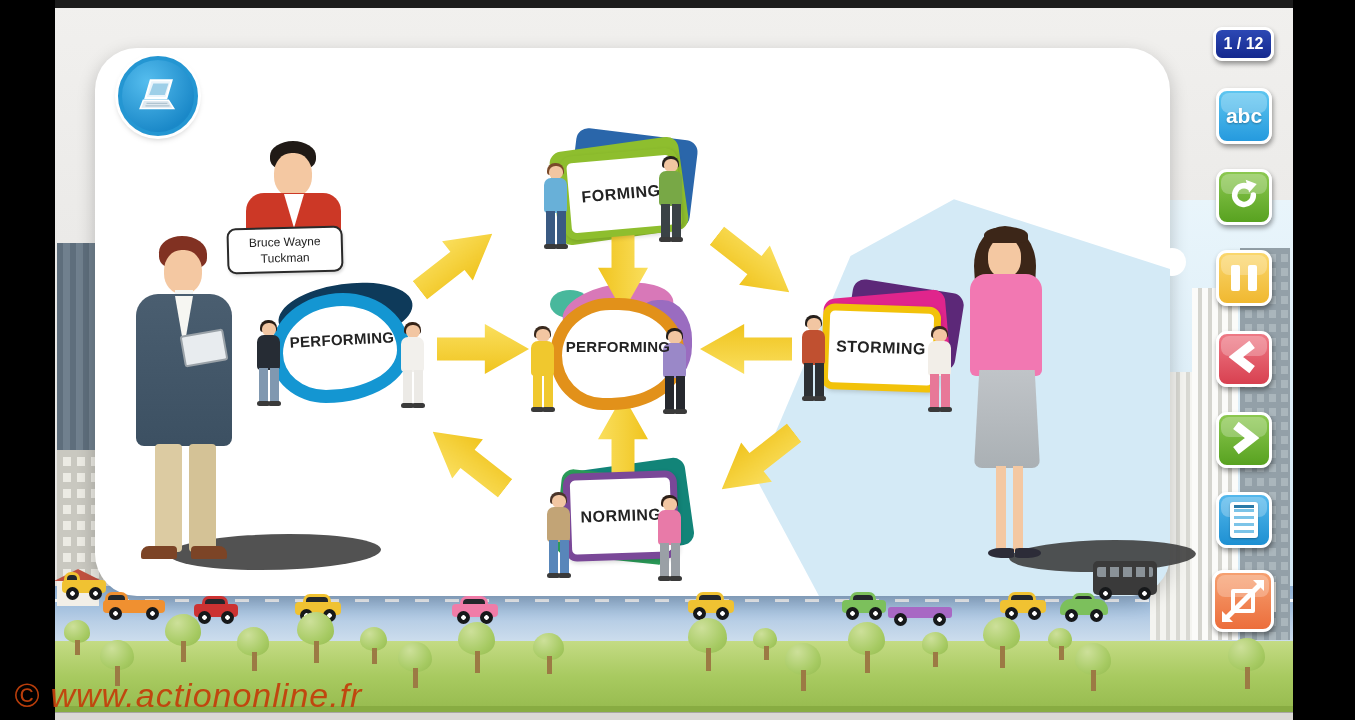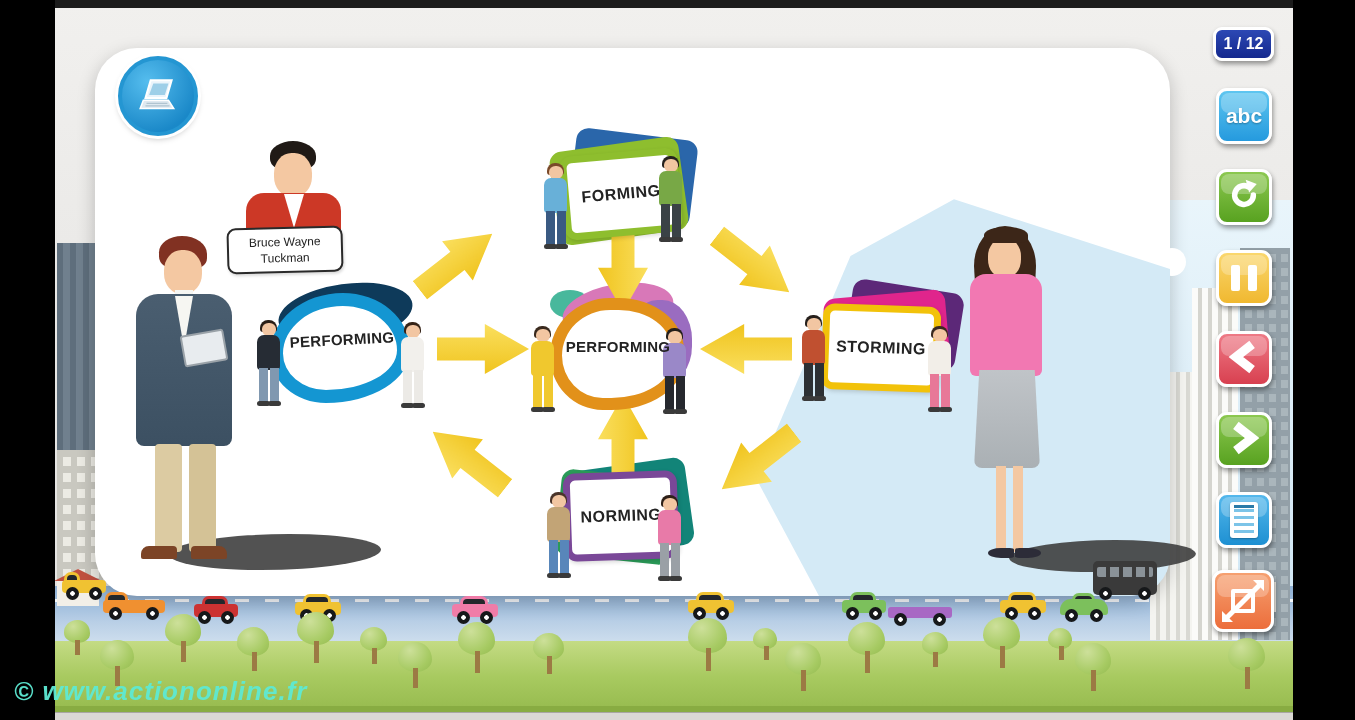--- a/index.html
+++ b/index.html
@@ -158,22 +158,22 @@
   .note::after{content:"";position:absolute;left:4px;right:4px;top:7px;bottom:5px;
        background:repeating-linear-gradient(180deg,#7cc4e8 0 3px,transparent 3px 7px);}
   .note::before{content:"";position:absolute;left:4px;right:4px;top:3px;height:3px;background:#2a7aa8;}
   .btn-full{top:570px;left:1212px;width:62px;height:62px;background:linear-gradient(180deg,#f6a070,#ec6e3c);}
   .fsq{position:relative;width:24px;height:24px;border:4px solid #fff;border-radius:2px;z-index:2;}
   .fline{position:absolute;width:48px;height:5px;background:#fff;transform:rotate(-45deg);border-radius:2px;}
   .fh{position:absolute;width:11px;height:11px;background:#fff;}
   .fh1{left:7px;bottom:7px;clip-path:polygon(0 0,0 100%,100% 100%);}
   .fh2{right:7px;top:7px;clip-path:polygon(0 0,100% 0,100% 100%);}
 
-  .watermark{position:absolute;left:14px;top:676px;z-index:16;color:#5eead4;
-       font-size:26px;font-style:italic;letter-spacing:1px;opacity:.95;font-weight:bold;}
+  .watermark{position:absolute;left:14px;top:676px;z-index:16;color:#c2410c;
+       font-size:34px;font-style:italic;letter-spacing:1px;opacity:.95;}
 </style>
 </head>
 <body>
 
 <div id="canvas">
 
   
   <div class="stage-bg"></div>
   <div class="sky-right"></div>
   <div class="cloud" style="left:1124px;top:252px;width:46px;height:24px;"></div>

